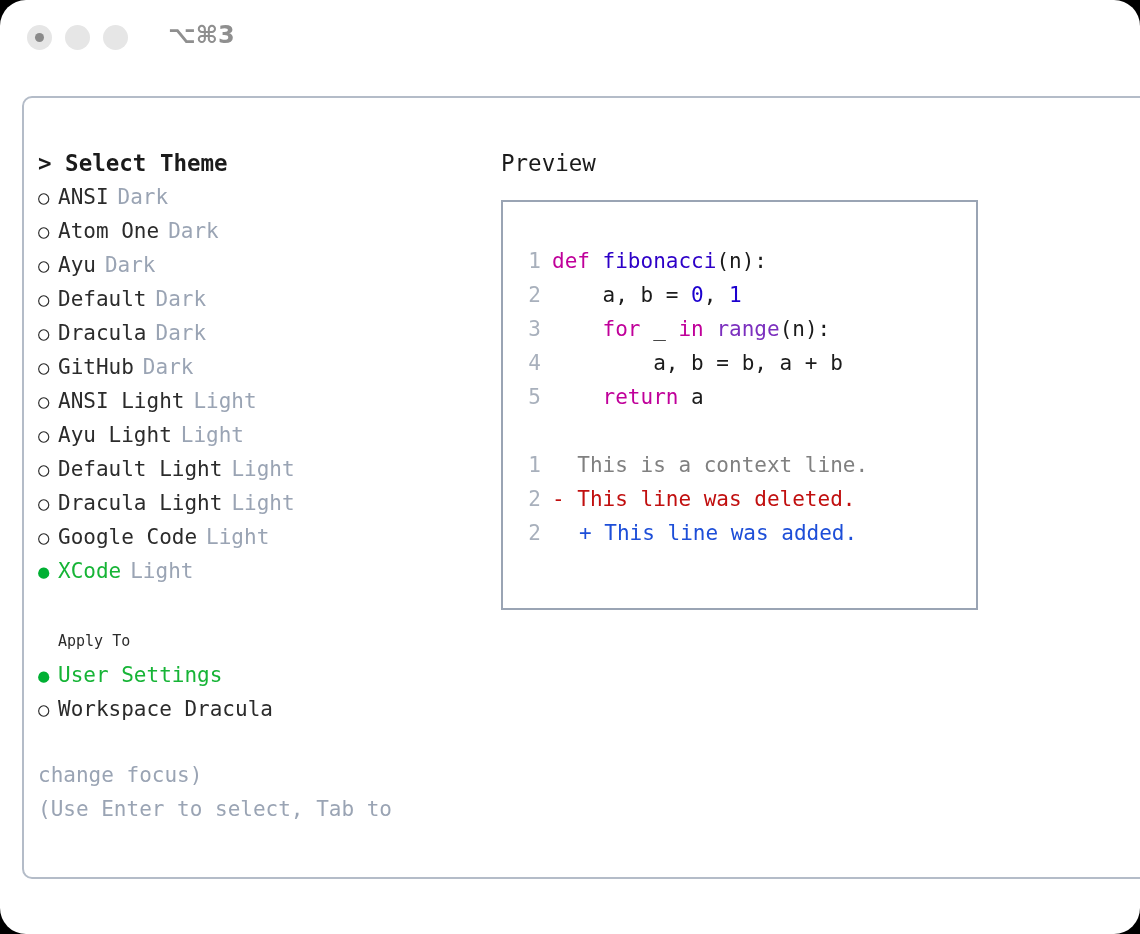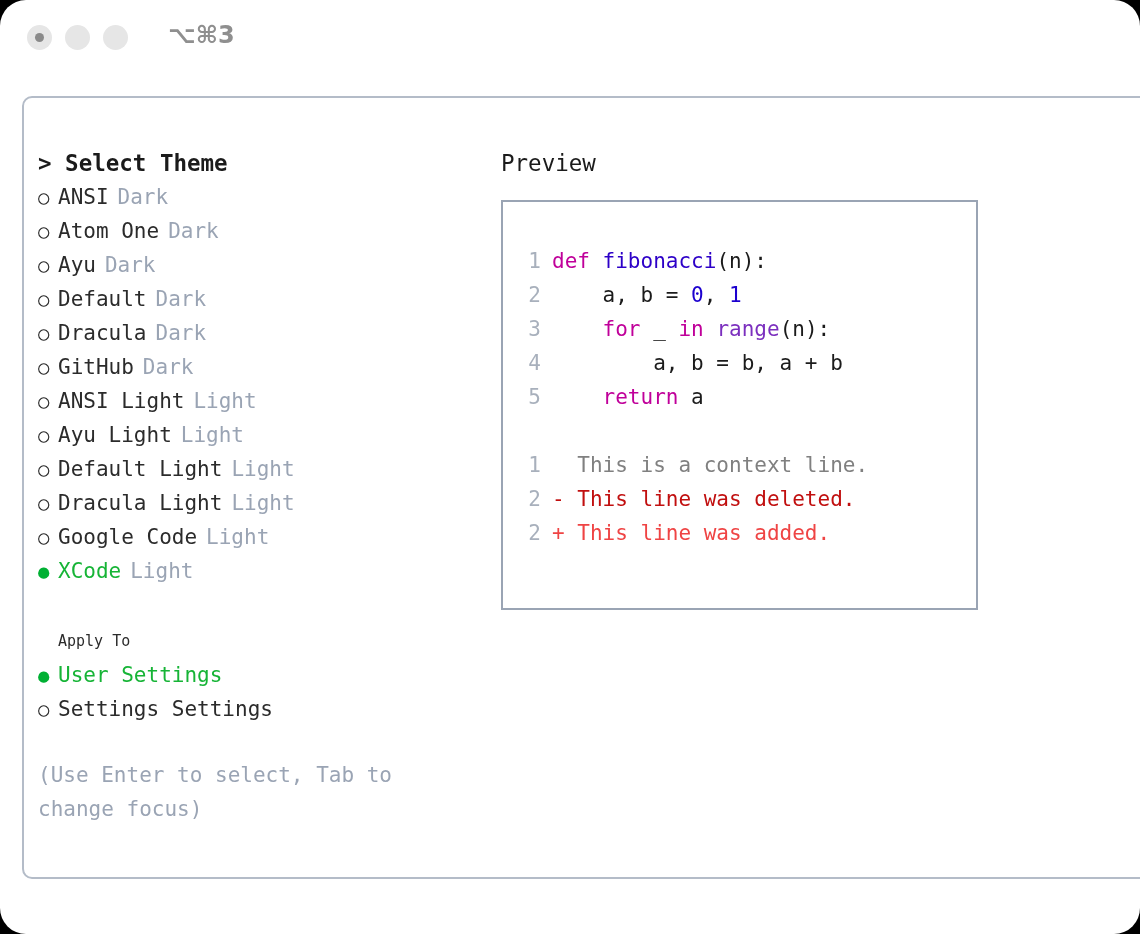--- a/index.html
+++ b/index.html
@@ -178,21 +178,21 @@
   .blank-line { height: 34px; }
 
   
   .tok-kw   { color: #c0009a; }
   .tok-fn   { color: #2d00c8; }
   .tok-num  { color: #1c00cf; }
   .tok-bi   { color: #7b2fbe; }
   .tok-pl   { color: #1b1b1b; }
   .tok-ctx  { color: #808080; }
   .tok-del  { color: #c10f0f; }
-  .tok-add  { color: #ef4444; }
+  .tok-add  { color: #1d4ed8; margin-left: 27px; }
 </style>
 </head>
 <body>
 
 <div class="screen">
 
   <div class="titlebar">
     <div class="dots">
       <span class="dot">
           <span class="inner"></span>
@@ -220,27 +220,27 @@
           <div class="theme-row"><span class="marker">○</span><span class="theme-name">Default Light</span><span class="theme-tag">Light</span></div>
           <div class="theme-row"><span class="marker">○</span><span class="theme-name">Dracula Light</span><span class="theme-tag">Light</span></div>
           <div class="theme-row"><span class="marker">○</span><span class="theme-name">Google Code</span><span class="theme-tag">Light</span></div>
           <div class="theme-row selected"><span class="marker sel">●</span><span class="theme-name">XCode</span><span class="theme-tag">Light</span></div>
         </div>
 
       <div class="applyto">
         <div class="applyto-title">Apply To</div>
         <div id="apply-list">
             <div class="theme-row selected"><span class="marker sel">●</span><span class="theme-name">User Settings</span></div>
-            <div class="theme-row"><span class="marker">○</span><span class="theme-name">Settings Settings</span></div>
+            <div class="theme-row"><span class="marker">○</span><span class="theme-name">Workspace Dracula</span></div>
           </div>
       </div>
 
       <div class="hint">
+        <div>change focus)</div>
         <div>(Use Enter to select, Tab to</div>
-        <div>change focus)</div>
       </div>
     </div>
 
     <div class="right-col">
       <div class="preview-title">Preview</div>
       <div class="preview-box">
         <div id="code-block">
             <div class="code-line"><span class="lineno">1</span><span class="tok-kw">def </span><span class="tok-fn">fibonacci</span><span class="tok-pl">(n):</span></div>
             <div class="code-line"><span class="lineno">2</span><span class="tok-pl">    a, b = </span><span class="tok-num">0</span><span class="tok-pl">, </span><span class="tok-num">1</span></div>
             <div class="code-line"><span class="lineno">3</span><span class="tok-pl">    </span><span class="tok-kw">for</span><span class="tok-pl"> _ </span><span class="tok-kw">in</span><span class="tok-pl"> </span><span class="tok-bi">range</span><span class="tok-pl">(n):</span></div>

